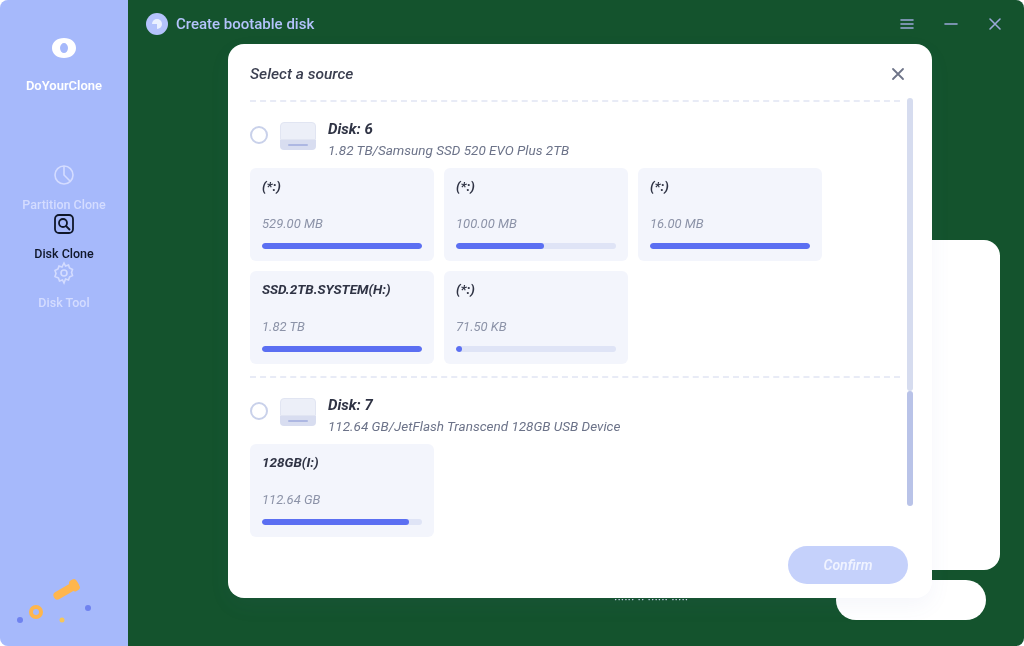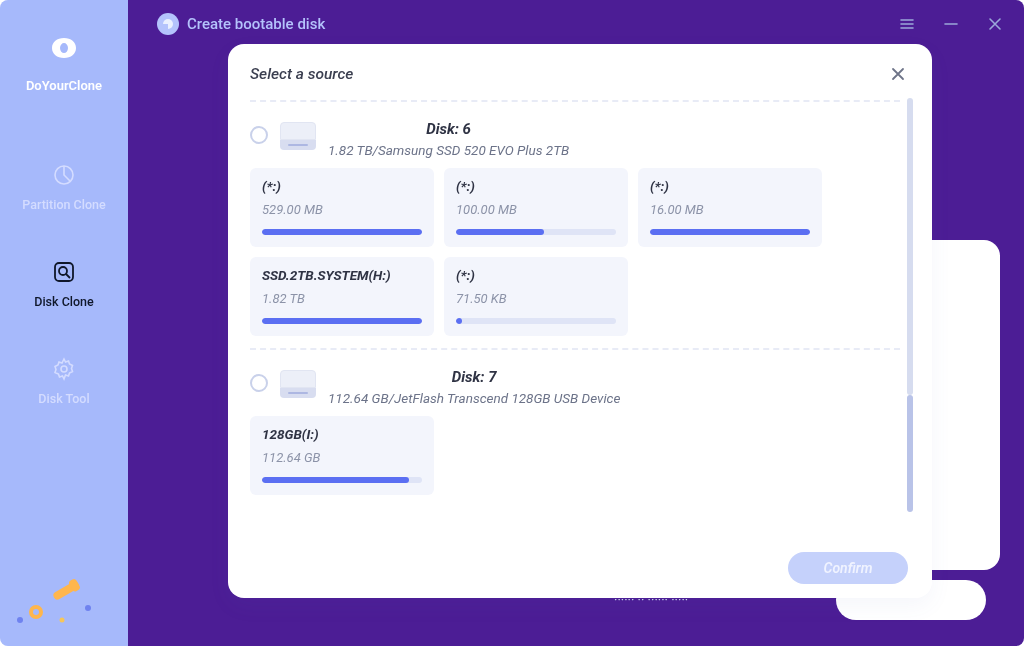--- a/index.html
+++ b/index.html
@@ -26,41 +26,40 @@
   }
   .brand { display:flex; flex-direction:column; align-items:center; margin-bottom:70px;}
   .brand-logo {
     width: 40px; height: 40px;
     position: relative;
     margin-bottom: 10px;
   }
   .brand-logo svg { width:40px; height:40px; }
   .brand-name { color:#ffffff; font-size:13px; font-weight:600; }
 
-  .nav { display:flex; flex-direction:column; align-items:center; gap:48px; width:100%; }
+  .nav { display:flex; flex-direction:column; align-items:center; width:100%; }
   .nav-item { display:flex; flex-direction:column; align-items:center; gap:10px; color:#d4dcff; cursor:pointer; }
   .nav-item.active { color:#0f172a; }
   .nav-icon { width:24px; height:24px; display:flex; align-items:center; justify-content:center; }
   .nav-icon svg { width:24px; height:24px; }
   .nav-label { font-size:12.5px; font-weight:500; }
 
   .key-corner {
     position:absolute; left:10px; bottom:18px;
     width:90px; height:56px;
   }
   .key-corner svg { width:90px; height:56px; }
 
   
   .main {
     flex:1;
     position: relative;
-    background: #4c1d95;
+    background: #14532d;
     border-top-right-radius:8px;
     border-bottom-right-radius:8px;
-    padding-left:11px;
   }
 
   .titlebar {
     height: 40px;
     display:flex;
     align-items:center;
     padding: 8px 18px 0 18px;
   }
   .title-left { display:flex; align-items:center; gap:8px; color:#b4c3fc; }
   .title-left .circle {
@@ -151,45 +150,45 @@
     border:1px solid #e1e5f2;
   }
   .disk-icon .slot{
     position:absolute; left:0; bottom:0; right:0; height:10px;
     background:#d8ddf0; border-radius:0 0 4px 4px;
   }
   .disk-icon .slot::after{
     content:""; position:absolute; left:8px; right:8px; top:4px; height:2px;
     background:#adb7e2; border-radius:1px;
   }
-  .disk-text .name{ font-size:15px; font-weight:700; color:#2f3344;text-align:center; }
+  .disk-text .name{ font-size:15px; font-weight:700; color:#2f3344; }
   .disk-text .desc{ font-size:13.5px; color:#6c7389; margin-top:4px;}
 
   .parts {
     display:flex; flex-wrap:wrap; gap:10px; margin-bottom:12px;
   }
   .part {
     width:184px; background:#f3f5fc; border-radius:6px;
     padding:10px 12px 12px 12px;
     display:flex; flex-direction:column;
   }
   .part .label{ font-size:13.5px; font-weight:700; color:#2f3344;}
-  .part .size{ font-size:13px; color:#8c93a8; margin-top:8px;}
+  .part .size{ font-size:13px; color:#8c93a8; margin-top:22px;}
   .part .bar{
     margin-top:12px; height:6px; border-radius:3px;
     background:#dfe4f6; position:relative; overflow:hidden;
   }
   .part .fill{
     position:absolute; left:0; top:0; bottom:0; background:#5b6ff2; border-radius:3px;
   }
 
   .confirm {
     align-self:flex-end;
     margin-top:4px; margin-right:10px;
-    width:120px; height:32px; border-radius:22px;
+    width:120px; height:38px; border-radius:22px;
     background:#c5d1fb; color:#f0f3ff;
     display:flex; align-items:center; justify-content:center;
     font-size:14px; font-weight:600;
     cursor:pointer;
   }
 
 </style>
 </head>
 <body>
 

